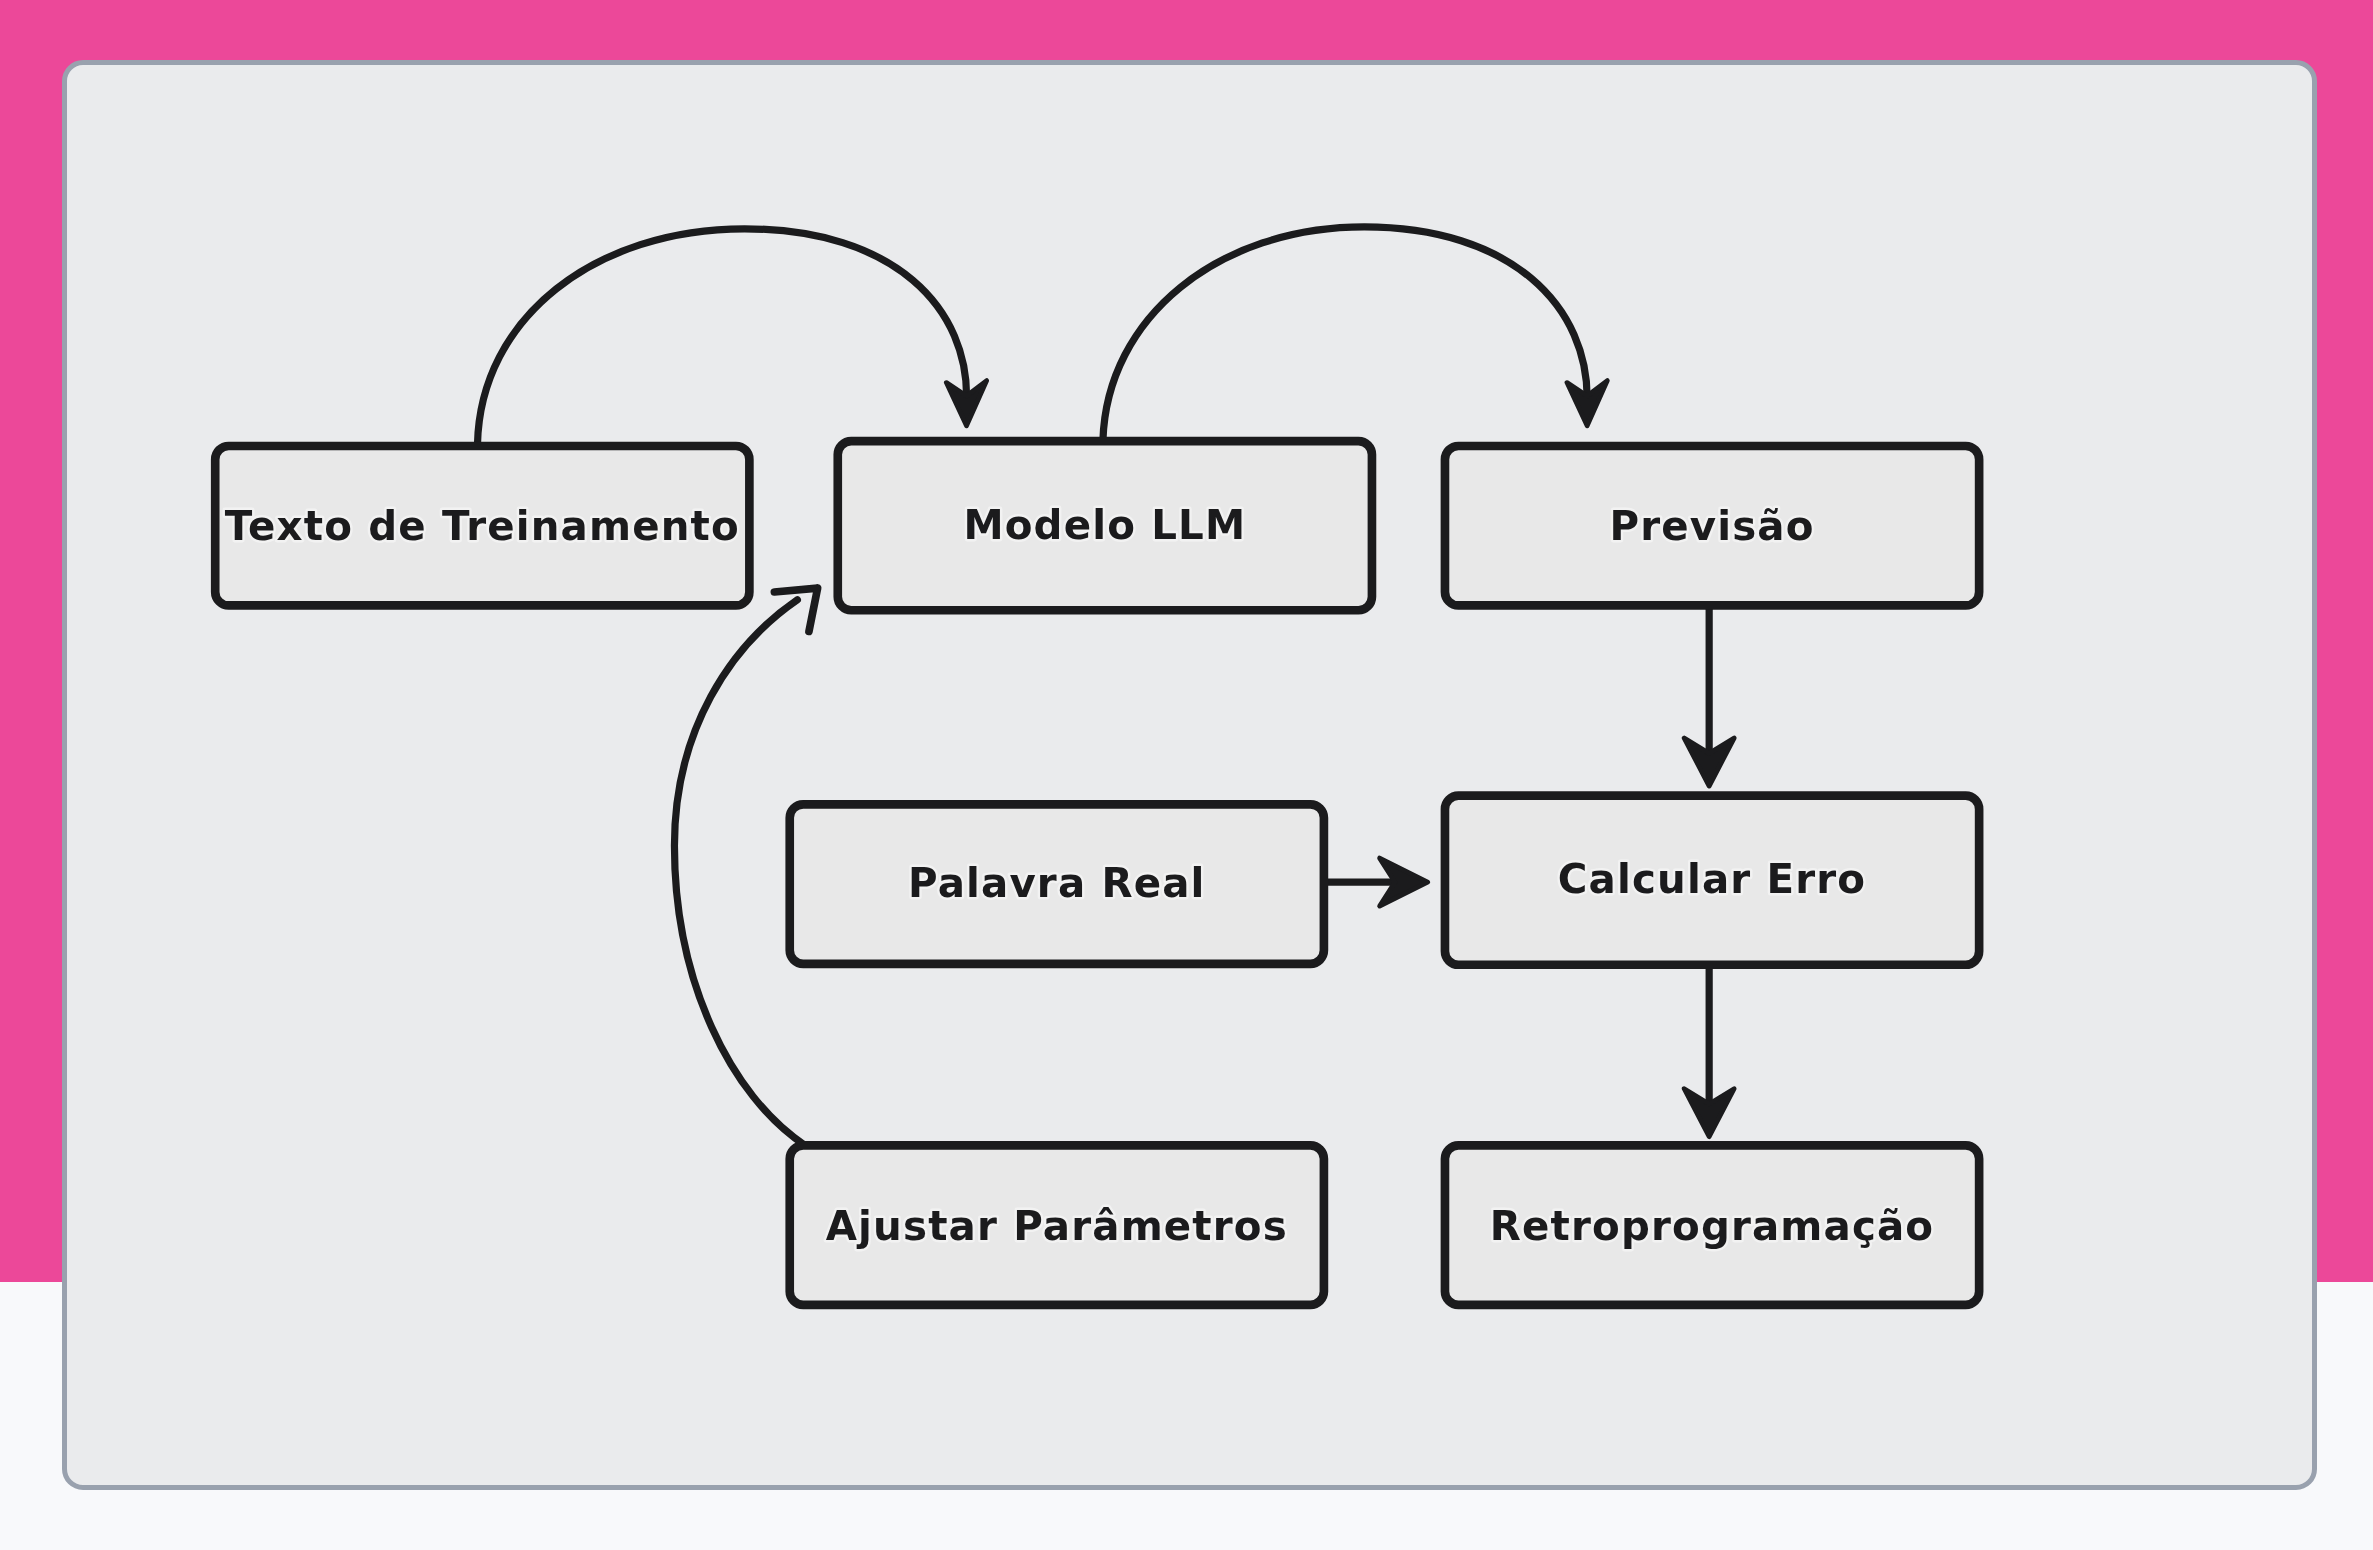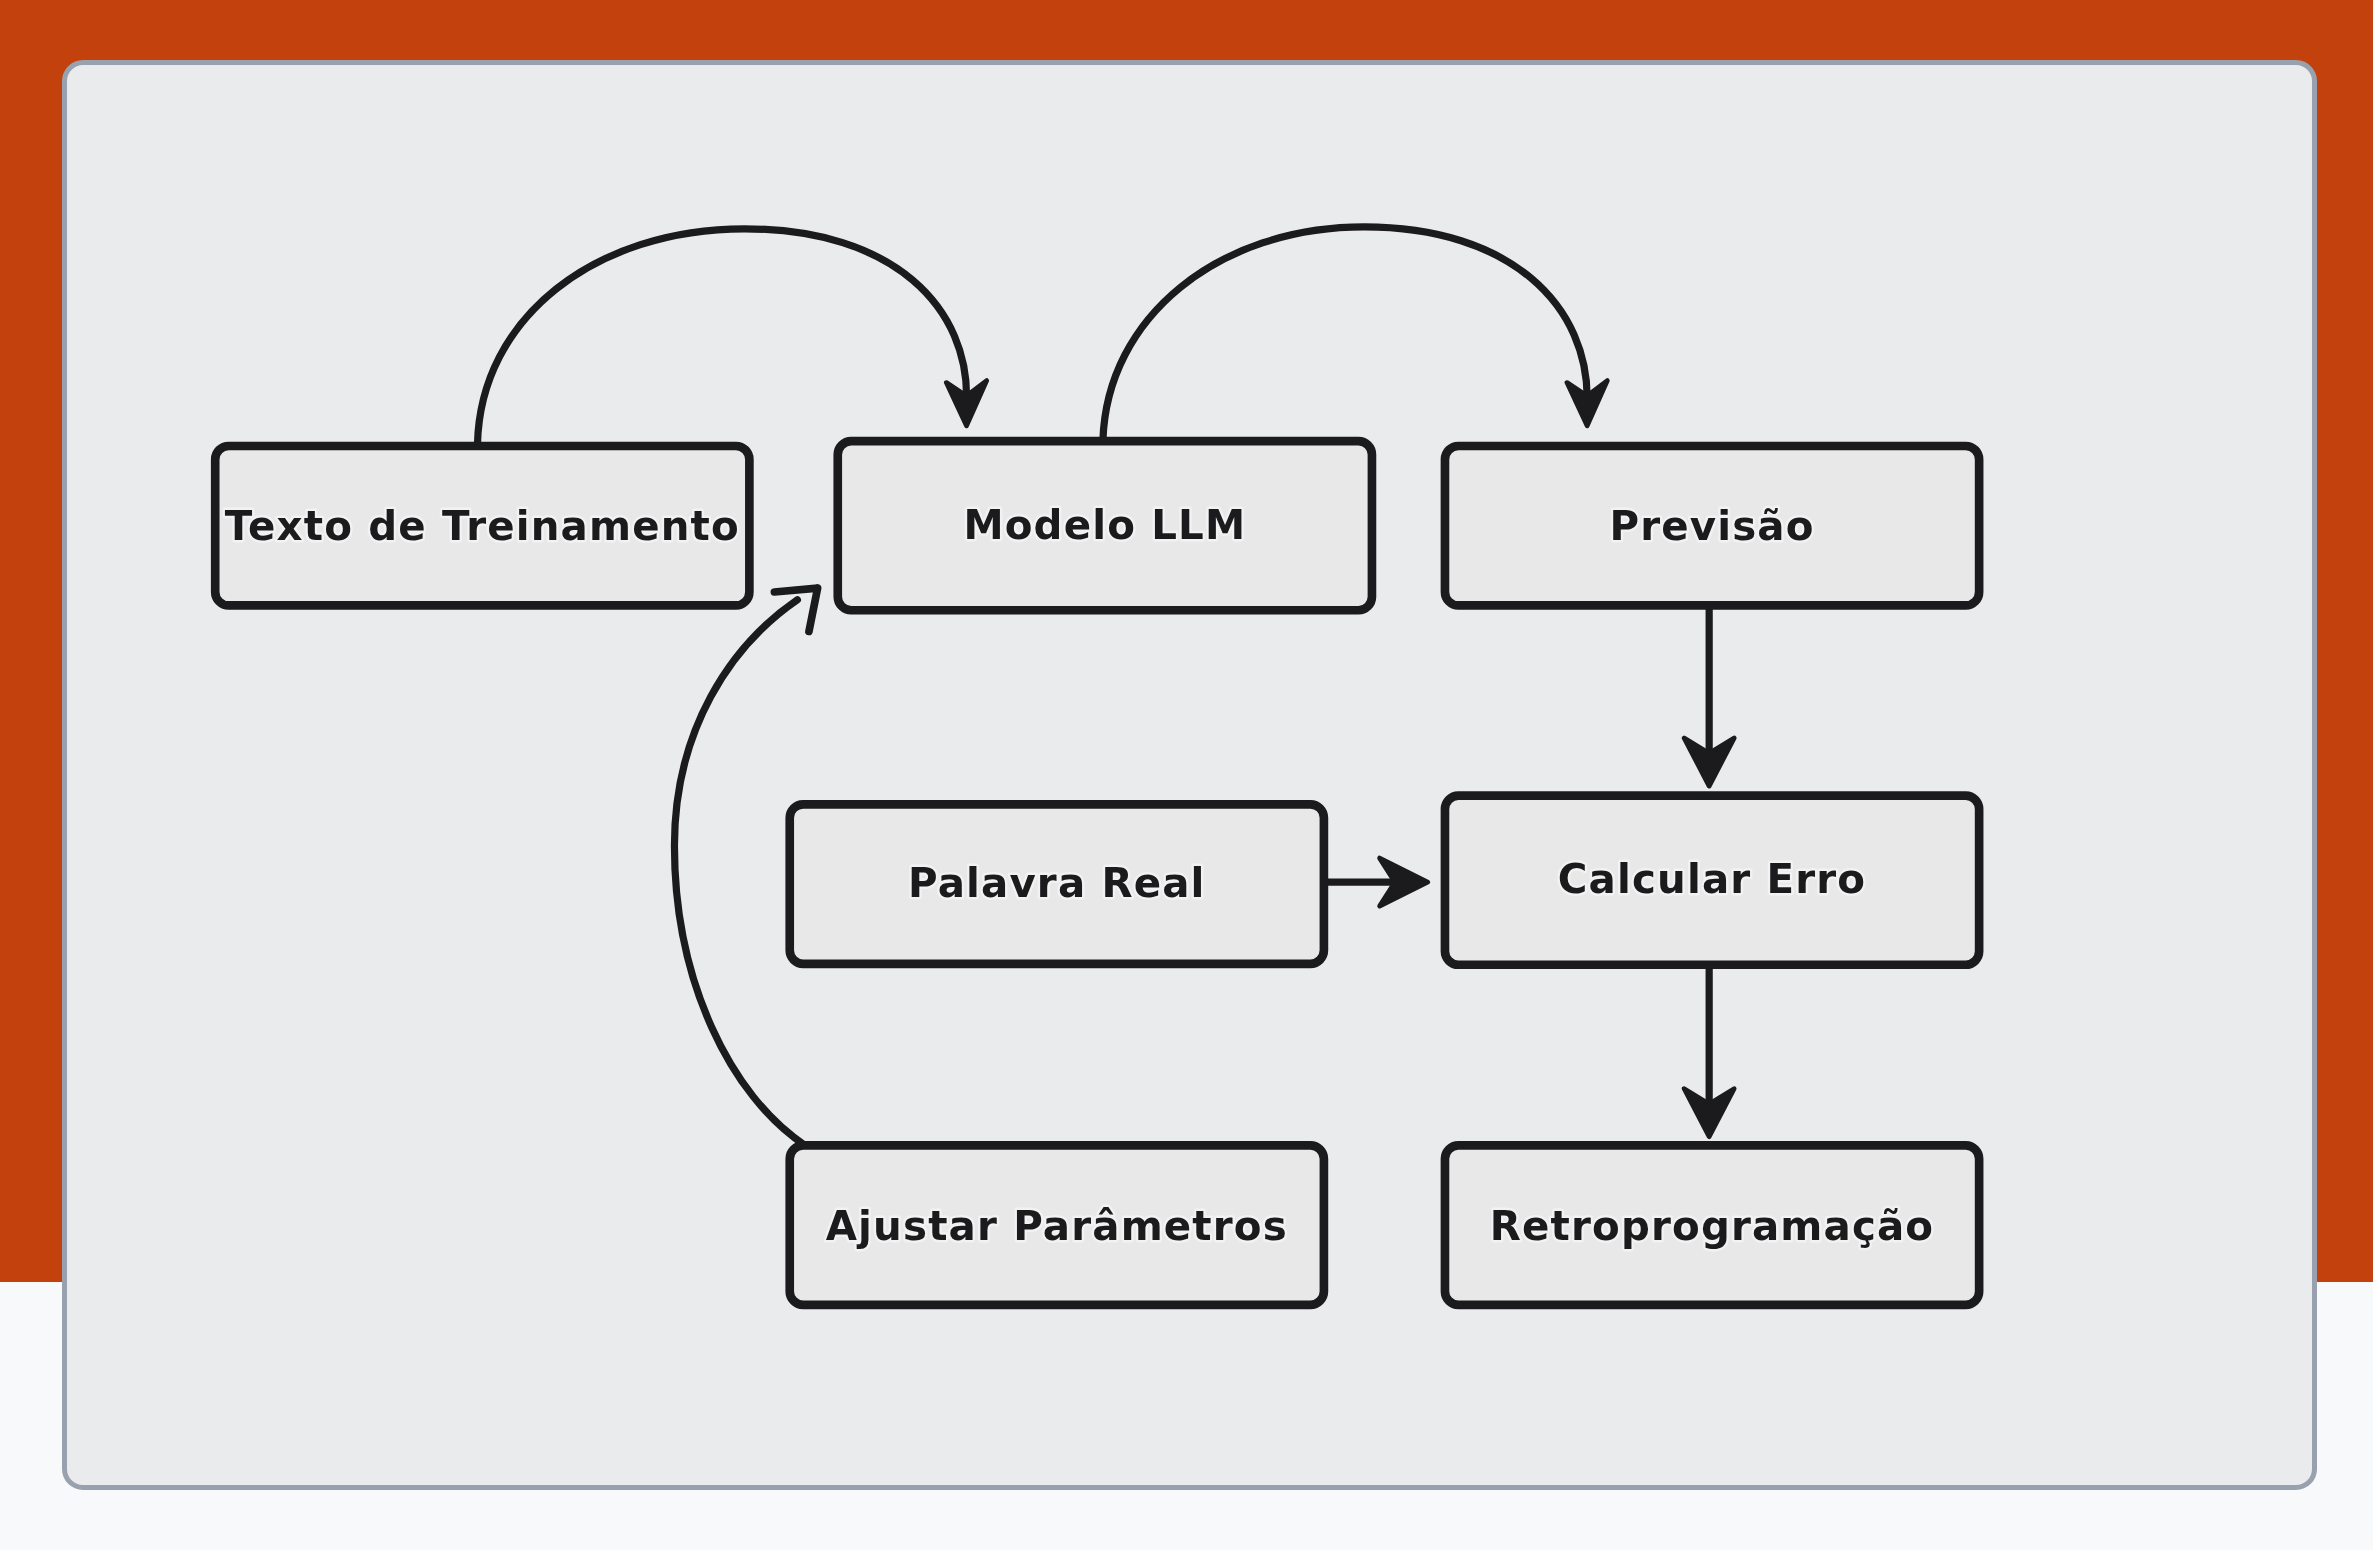--- a/index.html
+++ b/index.html
@@ -10,21 +10,21 @@
   body {
     width: 2374px;
     height: 1551px;
     overflow: hidden;
     font-family: "DejaVu Sans", sans-serif;
   }
   #stage {
     position: relative;
     width: 2374px;
     height: 1282px;
-    background: #c2410c;
+    background: #ec4899;
   }
   #canvas-frame {
     position: absolute;
     left: 62px;
     top: 60px;
     width: 2255px;
     height: 1430px;
     background: #eaebed;
     border: 5.8px solid #99a1ae;
     border-radius: 21px;

